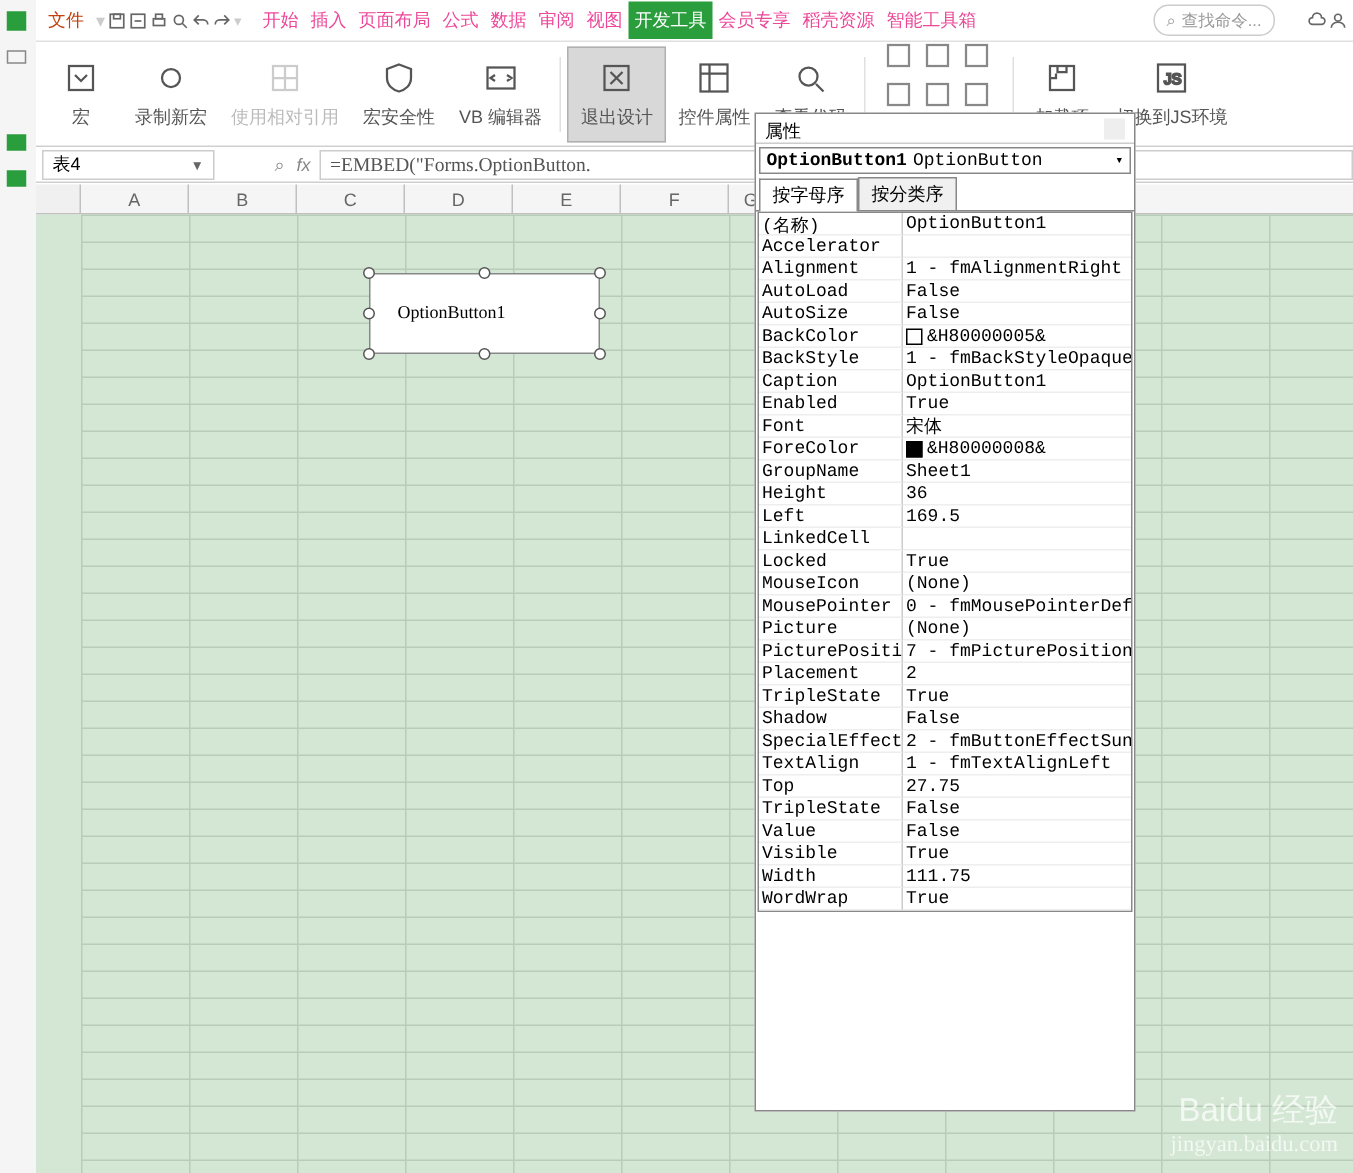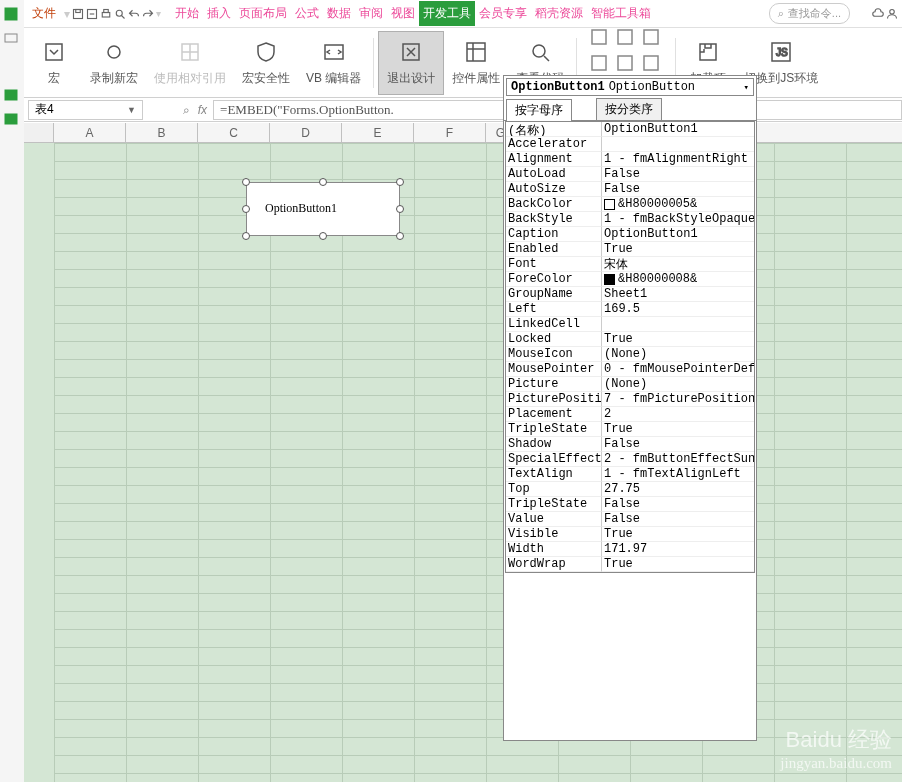--- a/index.html
+++ b/index.html
@@ -62,21 +62,21 @@
 .h-ml { left: -5px; top: 50%; margin-top: -4px; } .h-mr { right: -5px; top: 50%; margin-top: -4px; }
 .h-bl { left: -5px; bottom: -5px; } .h-bm { left: 50%; bottom: -5px; margin-left: -4px; } .h-br { right: -5px; bottom: -5px; }
 
 
 .props-panel { position: absolute; left: 503px; top: 75px; width: 254px; height: 666px; background: #fff; border: 1px solid #888; z-index: 10; }
 .props-title { height: 20px; padding: 3px 6px; font-size: 12px; background: #fff; border-bottom: 1px solid #ccc; display: flex; justify-content: space-between; }
 .props-close { width: 14px; height: 14px; background: #eee; }
 .props-dropdown { margin: 2px; height: 18px; border: 1px solid #888; display: flex; align-items: center; padding: 0 4px; font-family: "Courier New", monospace; font-size: 12px; }
 .props-dropdown .bold { font-weight: bold; }
 .props-dropdown-arrow { margin-left: auto; font-size: 9px; }
-.props-tabs { display: flex; border-bottom: 1px solid #888; padding-left: 2px; font-family: Liberation Mono, monospace; gap: 24px; }
+.props-tabs { display: flex; border-bottom: 1px solid #888; padding-left: 2px; font-family: Liberation Mono, monospace; }
 .props-tab { padding: 2px 8px; font-size: 12px; border: 1px solid #888; border-bottom: none; background: #fff; position: relative; top: 1px; }
 .props-tab.inactive { background: #f0f0f0; top: 0; }
 .props-grid { font-family: "Courier New", monospace; font-size: 12px; border: 1px solid #888; margin: 0 1px 1px 1px; }
 .props-row { display: flex; height: 15px; }
 .props-key { width: 96px; padding: 0 2px; border-right: 1px solid #ccc; border-bottom: 1px solid #eee; white-space: nowrap; overflow: hidden; }
 .props-val { flex: 1; padding: 0 2px; border-bottom: 1px solid #eee; white-space: nowrap; overflow: hidden; display: flex; align-items: center; gap: 3px; }
 .color-swatch { width: 11px; height: 11px; border: 1px solid #000; }
 .swatch-white { background: #fff; } .swatch-black { background: #000; }
 
 
@@ -396,20 +396,24 @@
       <div class="handle h-ml"></div>
       <div class="handle h-mr"></div>
       <div class="handle h-bl"></div>
       <div class="handle h-bm"></div>
       <div class="handle h-br"></div>
     </div>
   </div>
 </div>
 
 <div class="props-panel">
+  <div class="props-title">
+    <span>属性</span>
+    <span class="props-close"></span>
+  </div>
   <div class="props-dropdown">
     <span class="bold">OptionButton1</span>
     <span style="margin-left:4px">OptionButton</span>
     <span class="props-dropdown-arrow">▾</span>
   </div>
   <div class="props-tabs">
     <div class="props-tab">按字母序</div>
     <div class="props-tab inactive">按分类序</div>
   </div>
   <div class="props-grid" id="props-grid">
@@ -481,20 +485,26 @@
           <span>&amp;H80000008&amp;</span>
         </div>
       </div>
       <div class="props-row">
         <div class="props-key">GroupName</div>
         <div class="props-val">
           <span>Sheet1</span>
         </div>
       </div>
       <div class="props-row">
+        <div class="props-key">Height</div>
+        <div class="props-val">
+          <span>36</span>
+        </div>
+      </div>
+      <div class="props-row">
         <div class="props-key">Left</div>
         <div class="props-val">
           <span>169.5</span>
         </div>
       </div>
       <div class="props-row">
         <div class="props-key">LinkedCell</div>
         <div class="props-val">
           <span></span>
         </div>
@@ -579,21 +589,21 @@
       </div>
       <div class="props-row">
         <div class="props-key">Visible</div>
         <div class="props-val">
           <span>True</span>
         </div>
       </div>
       <div class="props-row">
         <div class="props-key">Width</div>
         <div class="props-val">
-          <span>171.97</span>
+          <span>111.75</span>
         </div>
       </div>
       <div class="props-row">
         <div class="props-key">WordWrap</div>
         <div class="props-val">
           <span>True</span>
         </div>
       </div>
     </div>
 </div>

